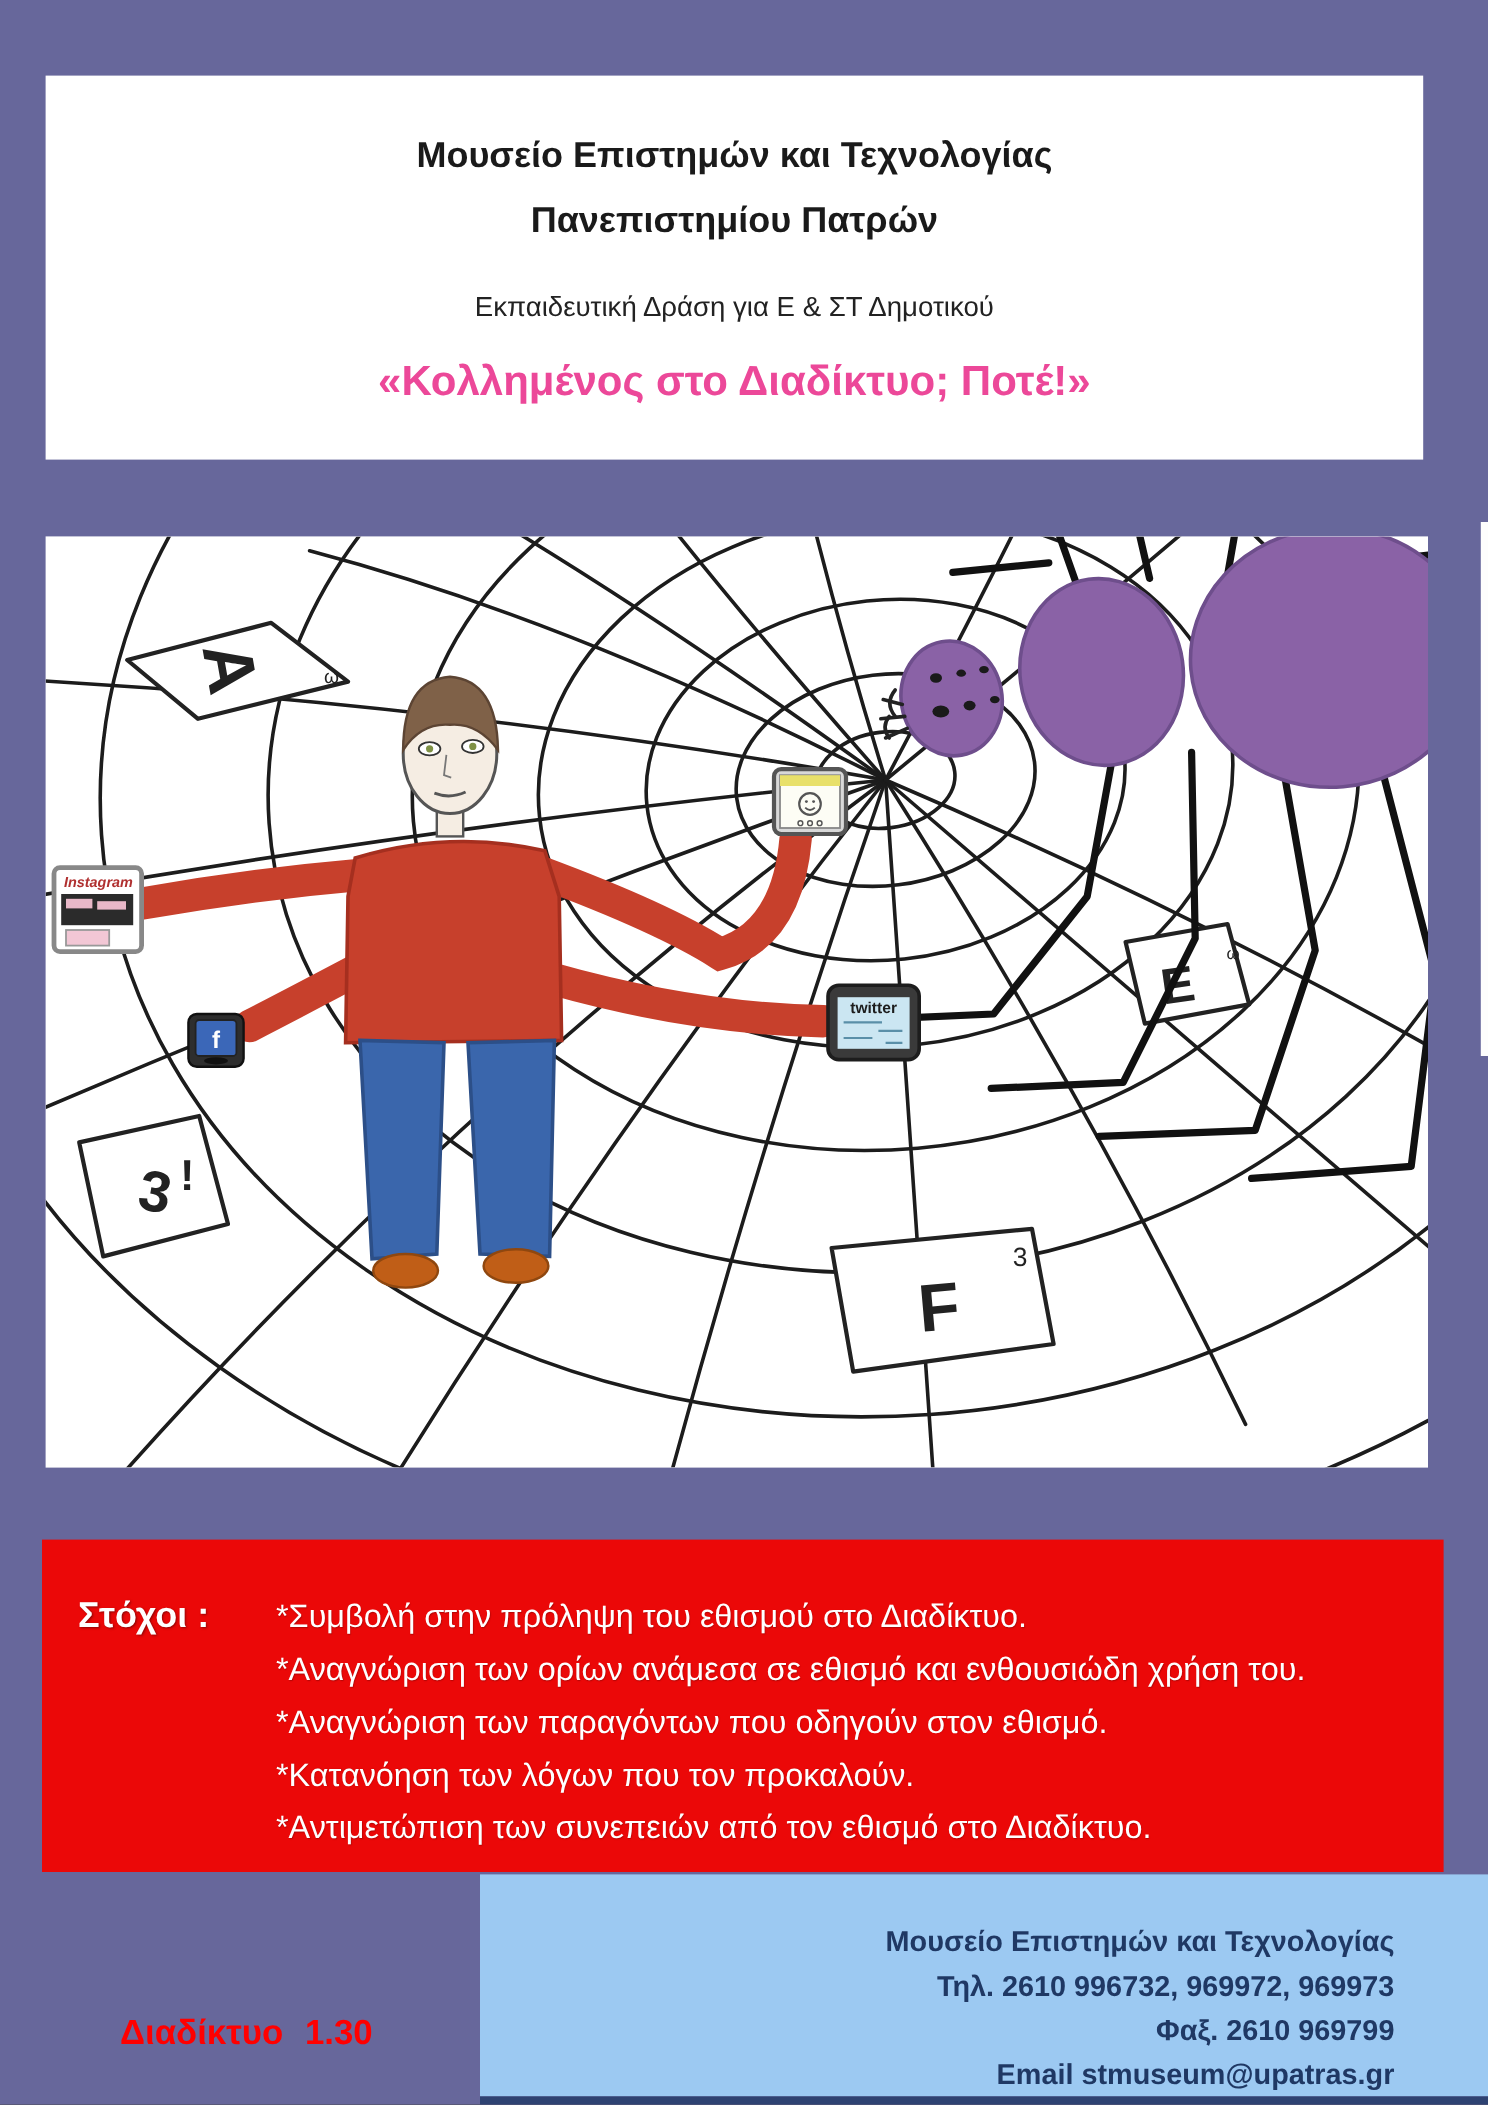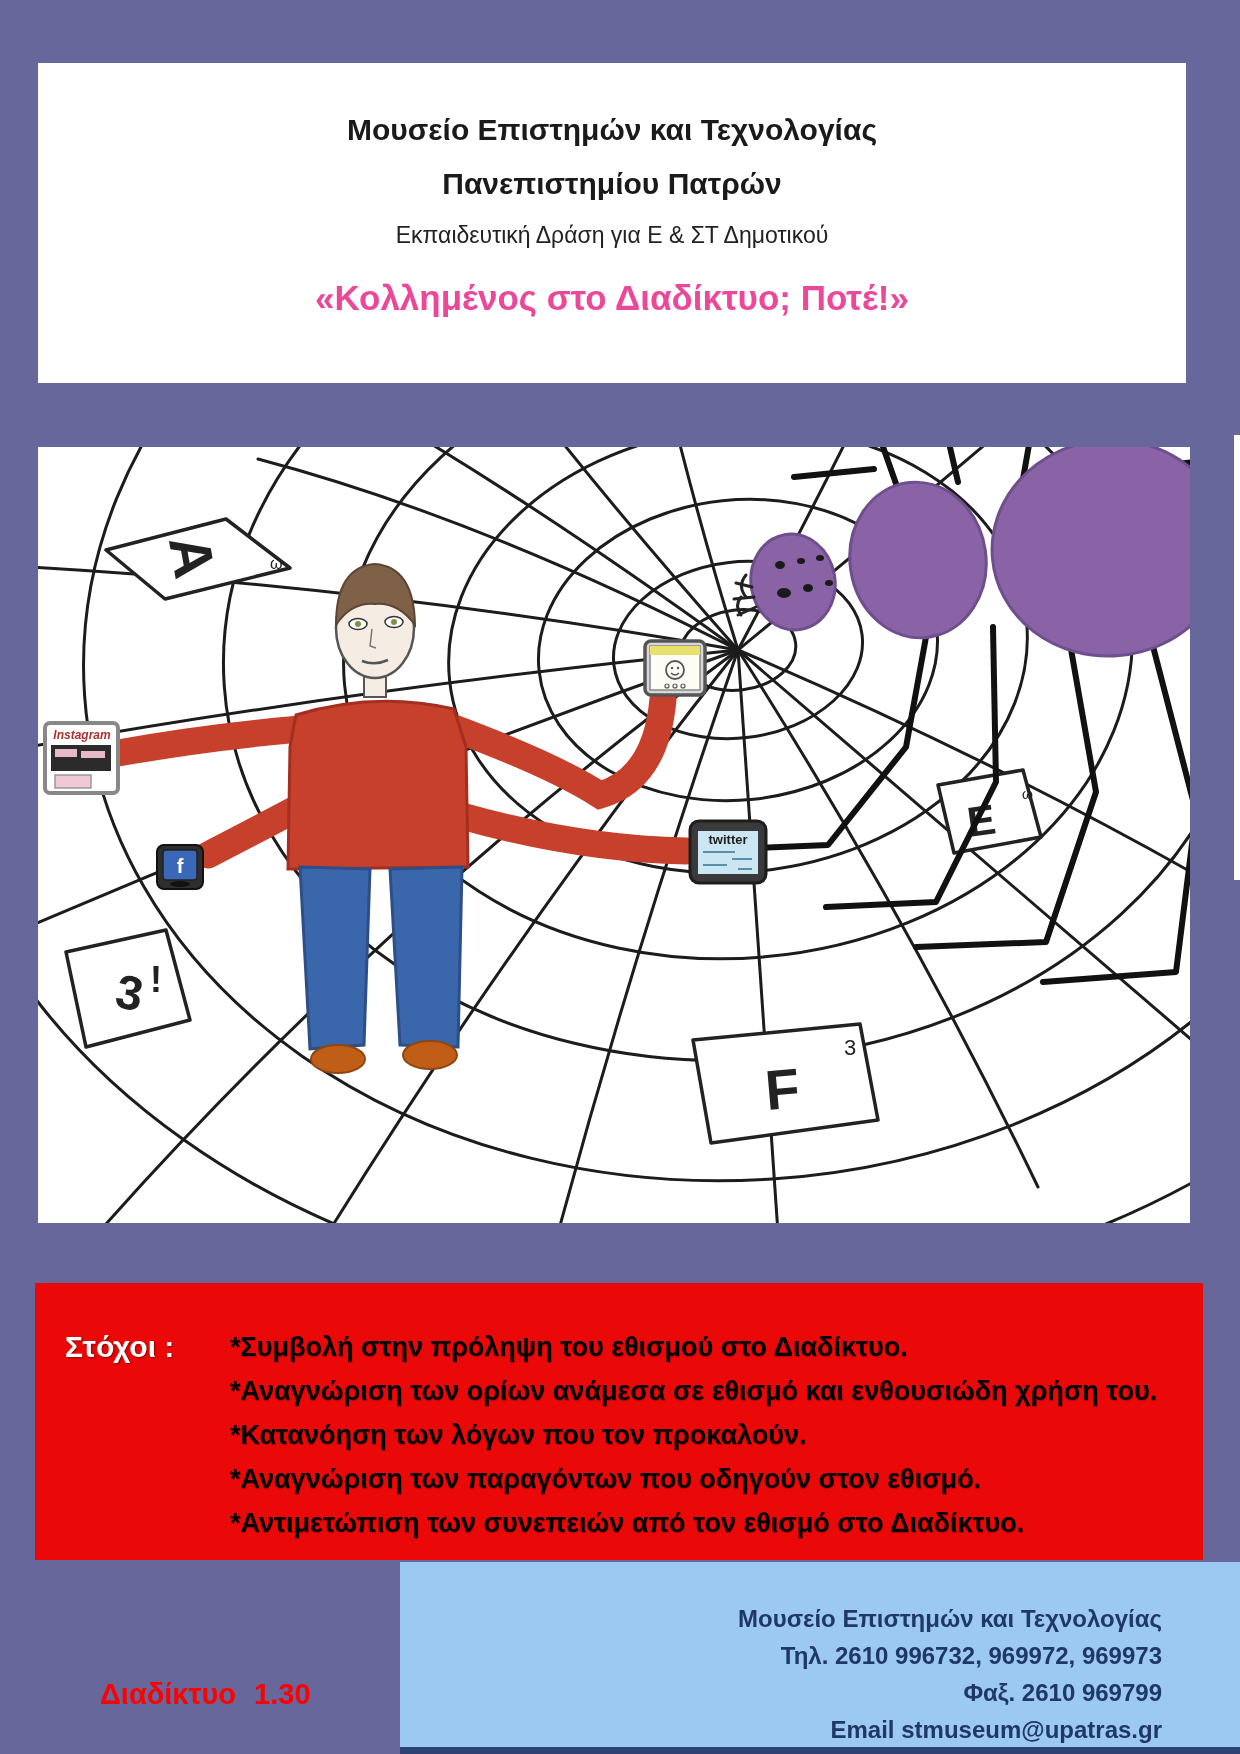--- a/index.html
+++ b/index.html
@@ -11,21 +11,21 @@
   
   .header-box{
     position:absolute;left:38px;top:63px;width:1148px;height:320px;
     background:#ffffff;text-align:center;box-sizing:border-box;padding-top:48px;
   }
   .header-line1,.header-line2{
     font-size:30px;font-weight:bold;color:#1a1a1a;line-height:38px;
   }
   .header-line2{margin-top:16px;}
   .header-subtitle{
-    margin-top:18px;font-size:23px;color:#222;line-height:28px;
+    margin-top:38px;font-size:23px;color:#222;line-height:28px;
   }
   .header-redtitle{
     margin-top:28px;font-size:35px;font-weight:bold;color:#ec4899;line-height:42px;
   }
   
   .illustration{
     position:absolute;left:38px;top:447px;width:1152px;height:776px;
     background:#ffffff;overflow:hidden;
   }
   .right-sliver{
@@ -36,23 +36,22 @@
     position:absolute;left:35px;top:1283px;width:1168px;height:277px;
     background:#EB0808;box-sizing:border-box;padding:42px 2px 0 30px;
     display:flex;align-items:flex-start;
   }
   .goals-label{
     flex:0 0 165px;font-size:30px;font-weight:bold;color:#ffffff;
     text-shadow:1px 1px 2px rgba(0,0,0,.4);line-height:44px;
   }
   .goals-list{flex:1;}
   .goal-item{
-    font-size:27px;color:#000000;line-height:44px;white-space:nowrap;
+    font-size:27px;color:#ffffff;line-height:44px;white-space:nowrap;
     text-shadow:0.5px 0.5px 1px rgba(0,0,0,.25);
-    font-weight:bold;
   }
   
   .duration{
     position:absolute;left:100px;top:1678px;
     font-size:29px;font-weight:bold;color:#FF0000;
     display:flex;gap:18px;
   }
   
   .contact-box{
     position:absolute;left:400px;top:1562px;width:840px;height:185px;
@@ -236,22 +235,22 @@
     </svg>
   </div>
 
   <div class="right-sliver"></div>
 
   <div class="goals-box">
     <div class="goals-label">Στόχοι :</div>
     <div class="goals-list">
       <div class="goal-item">*Συμβολή στην πρόληψη του εθισμού στο Διαδίκτυο.</div>
       <div class="goal-item">*Αναγνώριση των ορίων ανάμεσα σε εθισμό και ενθουσιώδη χρήση του.</div>
+      <div class="goal-item">*Αναγνώριση των παραγόντων που οδηγούν στον εθισμό.</div>
       <div class="goal-item">*Κατανόηση των λόγων που τον προκαλούν.</div>
-      <div class="goal-item">*Αναγνώριση των παραγόντων που οδηγούν στον εθισμό.</div>
       <div class="goal-item">*Αντιμετώπιση των συνεπειών από τον εθισμό στο Διαδίκτυο.</div>
     </div>
   </div>
 
   <div class="duration">
     <span>Διαδίκτυο</span>
     <span>1.30</span>
   </div>
 
   <div class="contact-box">

